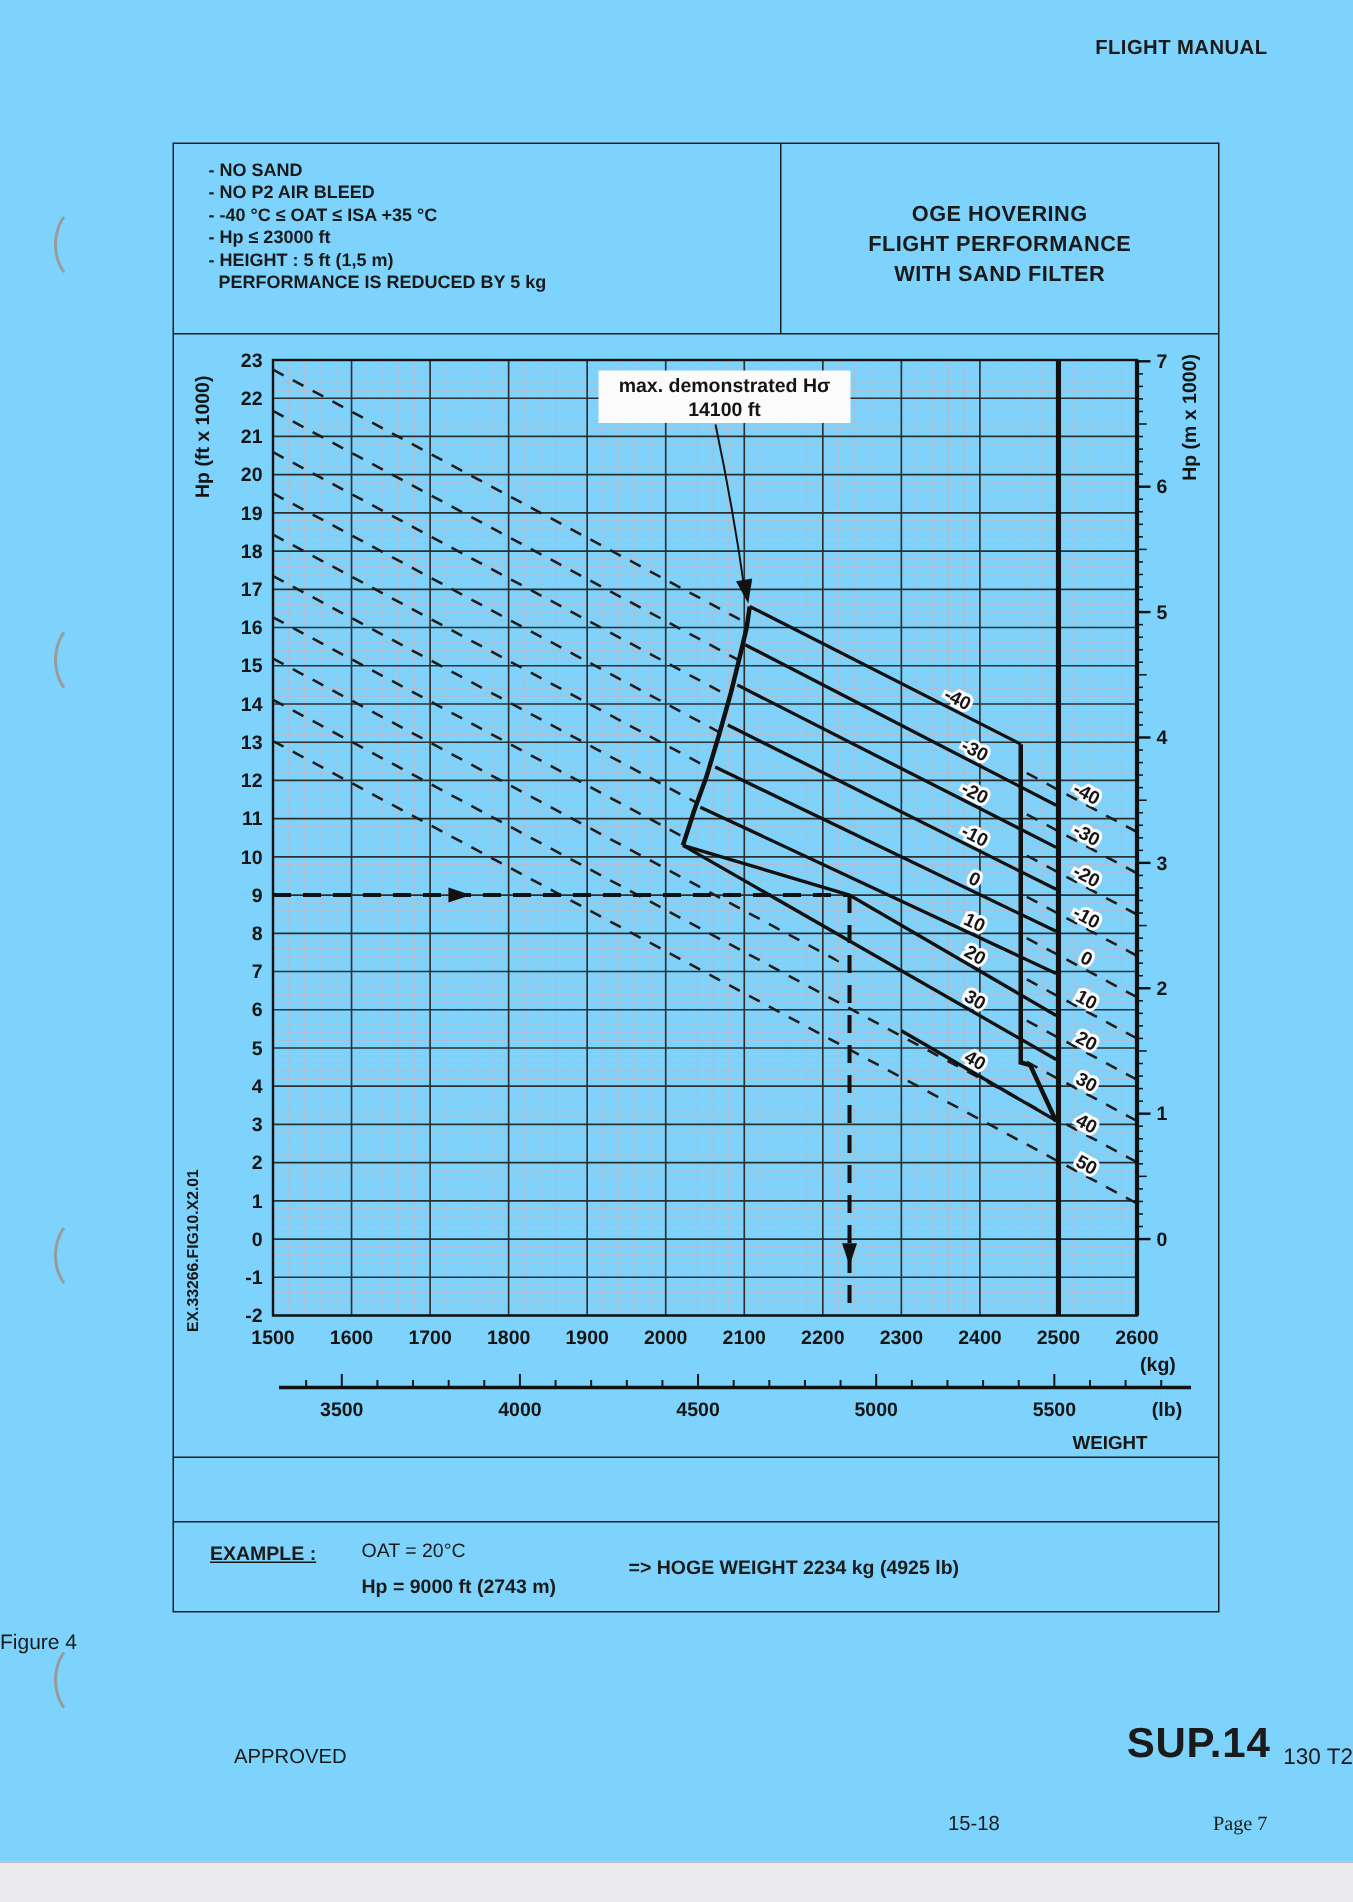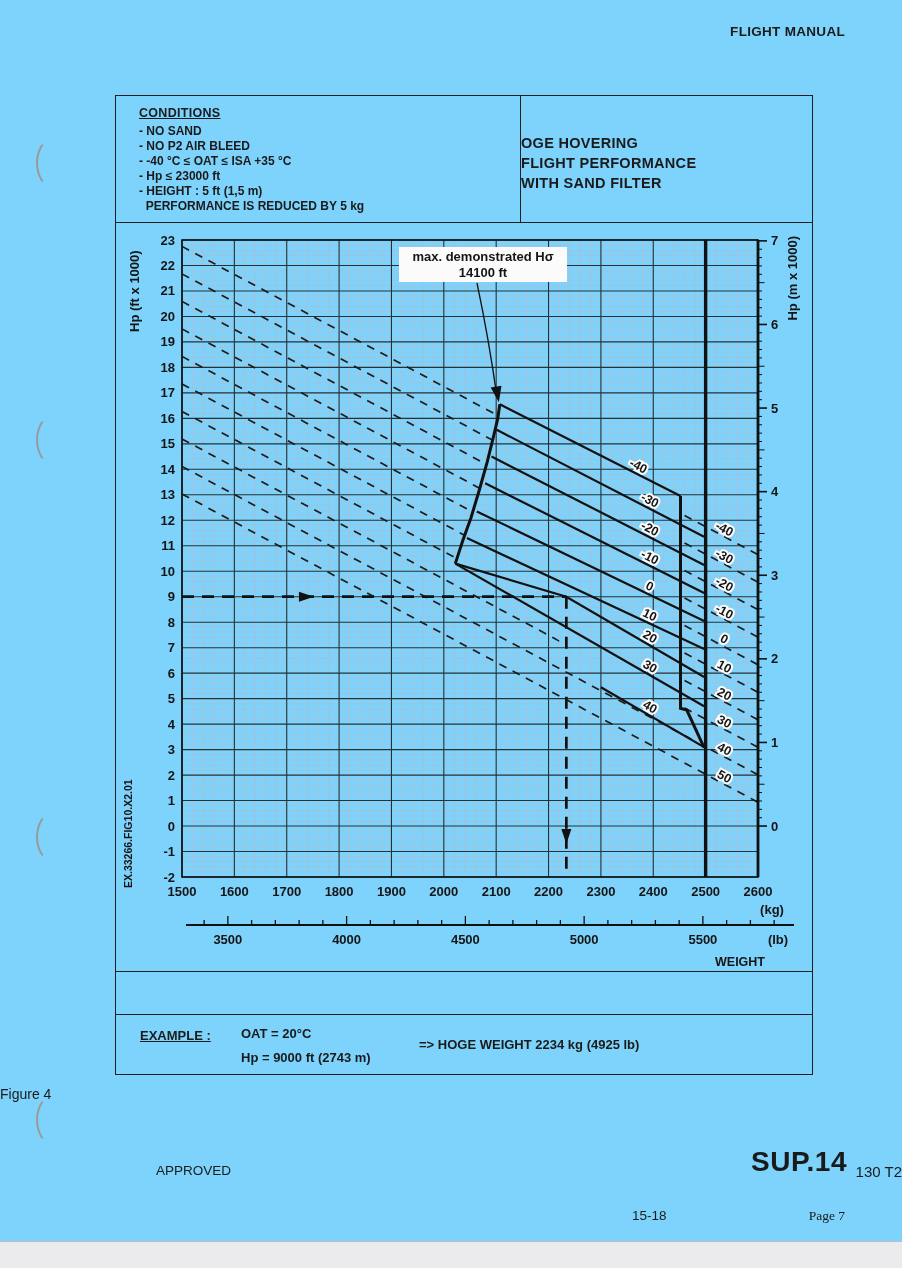--- a/index.html
+++ b/index.html
@@ -16,26 +16,26 @@
   .ft-page{right:57px;top:1208px;font-size:13.5px;font-family:Liberation Serif, serif;}
   .bottom-strip{left:0;top:1241px;width:902px;height:27px;background:#ebebee;border-top:1px solid #b9bdc5;}
   
   .punch{width:30px;height:46px;border:2px solid transparent;border-left-color:#9a9a9a;border-radius:50%;left:36px;}
   
   .figure-box{left:115px;top:95px;width:698px;height:980px;border:1.7px solid #1f1f1f;box-sizing:border-box;}
   .top-row{position:absolute;left:0;top:0;width:100%;height:127px;border-bottom:1.7px solid #1f1f1f;box-sizing:border-box;display:flex;}
   .conditions{width:405px;border-right:1.7px solid #1f1f1f;box-sizing:border-box;padding:10px 0 0 23px;}
   .cond-title{font-size:12.5px;font-weight:bold;text-decoration:underline;margin-bottom:4px;letter-spacing:.3px;}
   .cond-item{font-size:12px;font-weight:bold;line-height:1.25;white-space:pre;}
-  .titlebox{flex:1;display:flex;flex-direction:column;justify-content:center;padding-top:8px;}
+  .titlebox{flex:1;display:flex;flex-direction:column;justify-content:center;align-items:center;padding-top:8px;}
   .titlebox div{font-size:14.5px;font-weight:bold;line-height:1.4;letter-spacing:.3px;}
   .rule1{position:absolute;left:0;top:875px;width:100%;border-top:1.6px solid #1f1f1f;}
   .rule2{position:absolute;left:0;top:918px;width:100%;border-top:1.6px solid #1f1f1f;}
   .ex-label{position:absolute;left:24px;top:932px;font-size:13px;font-weight:bold;text-decoration:underline;}
-  .ex-in1{position:absolute;left:125px;top:930px;font-size:13px;font-weight:bold;}
+  .ex-in1{position:absolute;left:125px;top:930px;font-size:13px;font-weight:normal;}
   .ex-in2{position:absolute;left:125px;top:954px;font-size:13px;font-weight:bold;}
   .ex-res{position:absolute;left:303px;top:941px;font-size:13px;font-weight:bold;}
   
   #chart-svg{position:absolute;left:0;top:0;width:902px;height:1268px;pointer-events:none;}
   #chart-svg text{font-family:"Liberation Sans",sans-serif;fill:#151515;font-weight:bold;}
   .oat-label{font-size:12.5px;paint-order:stroke;stroke:#fbfbfb;stroke-width:4px;}
 </style>
 </head>
 <body>
 
@@ -44,21 +44,20 @@
   <div class="abs hdr">FLIGHT MANUAL</div>
 
   <div class="abs punch" style="top:138px;"></div>
   <div class="abs punch" style="top:415px;"></div>
   <div class="abs punch" style="top:812px;"></div>
   <div class="abs punch" style="top:1095px;"></div>
 
   <div class="abs figure-box">
     <div class="top-row">
       <div class="conditions">
-        <div class="cond-title">CONDITIONS</div>
         <div class="cond-item">- NO SAND</div>
         <div class="cond-item">- NO P2 AIR BLEED</div>
         <div class="cond-item">- -40 °C ≤ OAT ≤ ISA +35 °C</div>
         <div class="cond-item">- Hp ≤ 23000 ft</div>
         <div class="cond-item">- HEIGHT : 5 ft (1,5 m)</div>
         <div class="cond-item">  PERFORMANCE IS REDUCED BY 5 kg</div>
       </div>
       <div class="titlebox">
         <div>OGE HOVERING</div>
         <div>FLIGHT PERFORMANCE</div>

